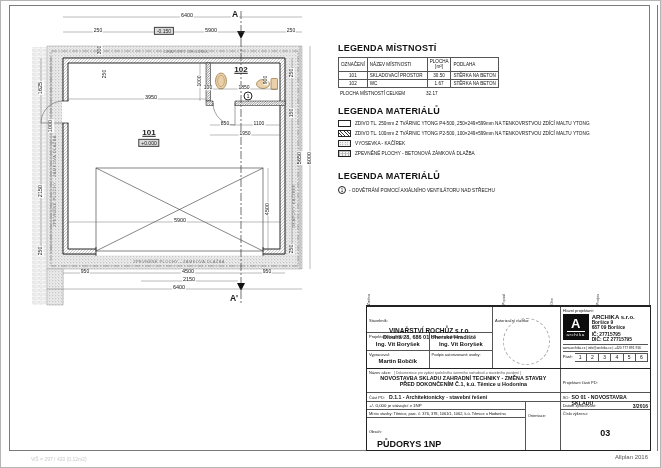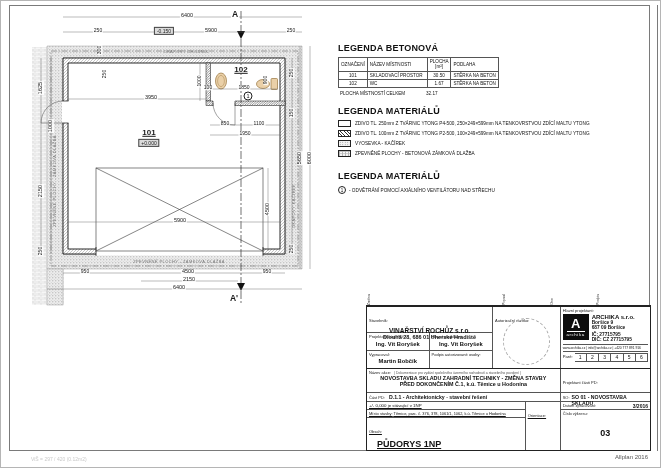--- a/index.html
+++ b/index.html
@@ -95,21 +95,21 @@
   .pare-cell { flex:1; border:1px solid #555; border-left-width:0; font-size:5px; text-align:center; line-height:7px; }
   .pare-cell:first-of-type { border-left-width:1px; }
   .tb-bot { display:flex; flex:1; }
   .tb-bl { width:195px; border-right:1px solid #555; display:flex; flex-direction:column; }
   .akce { height:24px; border-bottom:1px solid #555; padding:1px 2px; }
   .akce-head { display:flex; gap:3px; align-items:baseline; }
   .akce-note { font-size:3.4px; color:#555; }
   .akce-line { font-size:5.4px; font-weight:bold; text-align:center; }
   .cast { height:9px; border-bottom:1px solid #555; display:flex; gap:4px; padding:1px 2px; align-items:baseline; }
   .cast-val { font-size:5.2px; font-weight:bold; }
-  .bl-low { display:flex; flex:1;text-decoration:underline; }
+  .bl-low { display:flex; flex:1; }
   .bl-low-left { flex:1; display:flex; flex-direction:column; border-right:1px solid #555; }
   .vyska { height:8px; border-bottom:1px solid #555; font-size:4.4px; padding:1px 2px; }
   .misto { height:8px; border-bottom:1px solid #555; font-size:3.9px; padding:1px 2px; white-space:nowrap; }
   .obsah { flex:1; padding:1px 2px; }
   .obsah-val { font-size:9px; font-weight:bold; margin:2px 0 0 8px; }
   .orient { width:34px; padding:1px 2px; }
   .tb-br { width:90px; display:flex; flex-direction:column; }
   .br-proj { height:24px; border-bottom:1px solid #555; padding:1px 2px; }
   .br-so { height:9px; border-bottom:1px solid #555; font-size:4.2px; padding:1px 2px; display:flex; gap:2px; align-items:baseline; }
   .so-val { font-weight:bold; font-size:5.2px; }
@@ -257,21 +257,21 @@
       <div class="plabel" style="left: 179px; top: 220px;">5900</div>
       <div class="plabel tiny" style="left: 178px; top: 261px;">ZPEVNĚNÉ PLOCHY - ZÁMKOVÁ DLAŽBA</div>
       <div class="plabel sm" style="left: 84px; top: 271px;">950</div>
       <div class="plabel" style="left: 187px; top: 271px;">4500</div>
       <div class="plabel sm" style="left: 266px; top: 271px;">950</div>
       <div class="plabel" style="left: 188px; top: 279px;">2150</div>
       <div class="plabel" style="left: 178px; top: 287px;">6400</div>
     </div>
 
   <div class="legend">
-    <div class="lg-title">LEGENDA BETONOVÁ</div>
+    <div class="lg-title">LEGENDA MÍSTNOSTÍ</div>
 
     <table class="rooms">
       <thead>
         <tr>
           <th class="col-ozn">OZNAČENÍ</th>
           <th class="col-naz ta-l">NÁZEV MÍSTNOSTI</th>
           <th class="col-plo">PLOCHA [m²]</th>
           <th class="col-pod ta-l">PODLAHA</th>
         </tr>
       </thead>

